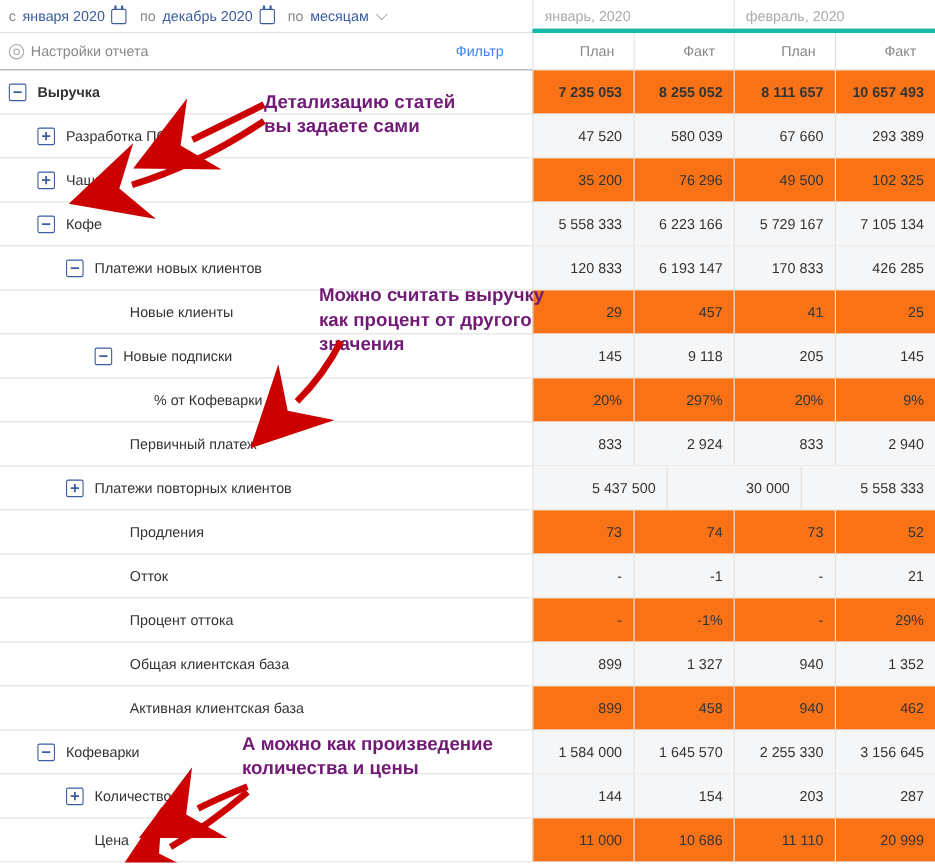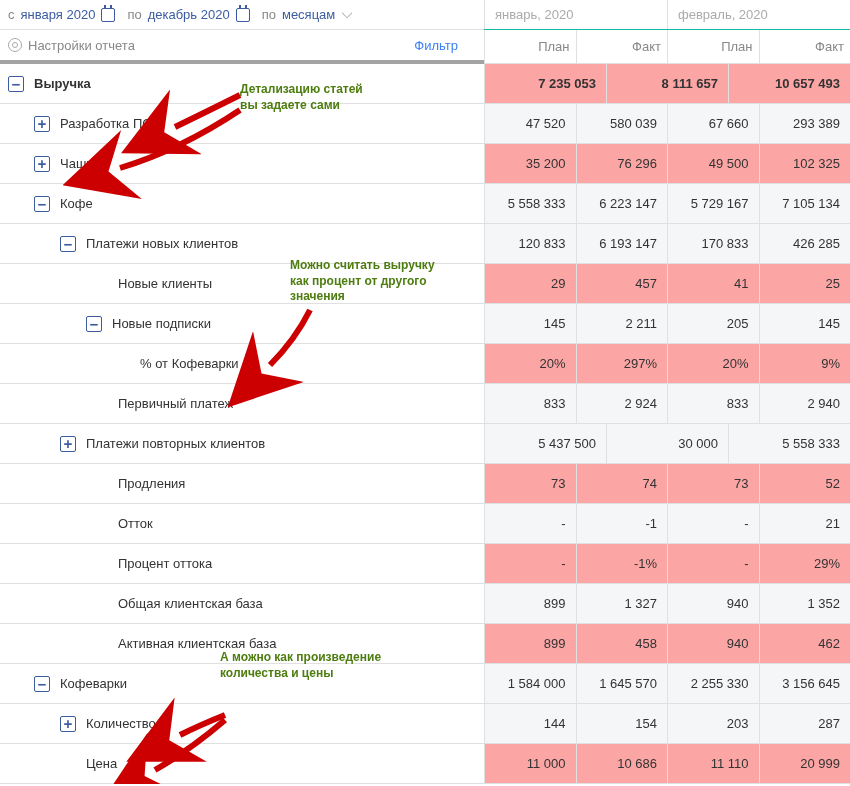--- a/index.html
+++ b/index.html
@@ -4,45 +4,45 @@
 <style>
   * { box-sizing: border-box; margin: 0; padding: 0; }
   body { font-family: Arial, sans-serif; font-size: 13px; color: #333; background: #fff; width: 850px; position: relative; }
   .toolbar { display: flex; align-items: center; height: 30px; border-bottom: 1px solid #e0e0e0; padding: 0 8px; gap: 12px; }
   .toolbar .seg { display: flex; align-items: center; gap: 6px; color: #3b5ca0; cursor: pointer; }
   .toolbar .seg .prefix { color: #888; }
   .cal-icon { width: 14px; height: 14px; border: 1.5px solid #3b5ca0; border-radius: 2px; position: relative; }
   .cal-icon::before, .cal-icon::after { content:''; position:absolute; top:-4px; width:2px; height:4px; background:#3b5ca0; }
   .cal-icon::before { left:2px; } .cal-icon::after { right:2px; }
   .chev { width: 12px; height: 12px; border-right:1.5px solid #888; border-bottom:1.5px solid #888; transform: rotate(45deg) scale(0.6); margin-top:-4px;}
-  .subbar { display:flex; align-items:center; height:34px; border-bottom:4px solid #a3a3a3; padding:0 8px; color:#888; }
+  .subbar { display:flex; align-items:center; height:34px; border-bottom:1px solid #a3a3a3; padding:0 8px; color:#888; }
   .gear { width:14px; height:14px; border:1.5px solid #aaa; border-radius:50%; position:relative; margin-right:6px;}
   .gear::before { content:''; position:absolute; left:3px; top:3px; width:4px; height:4px; border:1px solid #aaa; border-radius:50%; }
   .subbar .filter { margin-left:auto; padding-right:18px; color:#3b82f6; }
   .layout { display:flex; }
   .left { width:484px; flex:none; }
   .right { flex:1; }
-  .mheads { display:flex; height:30px; border-bottom:1px solid #14b8a6; }
+  .mheads { display:flex; height:30px; border-bottom:4px solid #14b8a6; }
   .mhead { flex:1; border-left:1px solid #e0e0e0; color:#aaa; padding:7px 10px; }
   .subheads { display:flex; height:34px; border-bottom:1px solid #e0e0e0; }
-  .subhead { flex:1; border-left:1px solid #e0e0e0; text-align:right; padding:9px 6px; color:#888; }
+  .subhead { flex:1; border-left:1px solid #e0e0e0; text-align:right; padding:9px 17px; color:#888; }
   .row { display:flex; border-bottom:1px solid #e0e0e0; min-height:40px; }
   .label { width:484px; display:flex; align-items:center; padding:0 8px; }
   .cells { flex:1; display:flex; }
   .cell { flex:1; border-left:1px solid #e0e0e0; text-align:right; padding:12px 10px; background:#f5f6f8; }
-  .row.alt .cell { background:#fca5a5; }
+  .row.alt .cell { background:#f97316; }
   .toggle { width:16px; height:16px; border:1.5px solid #3b5ca0; border-radius:2px; display:inline-flex; align-items:center; justify-content:center; color:#3b5ca0; font-weight:bold; font-size:14px; line-height:1; margin-right:10px; flex:none; cursor:pointer; font-family:monospace;}
   .italic { }
   .bold { font-weight: bold; }
   .ind1 { padding-left: 34px; }
   .ind2 { padding-left: 60px; }
   .ind3 { padding-left: 86px; }
   .ind4 { padding-left: 118px; }
   .ind5 { padding-left: 140px; }
-  .annot { position:absolute; color:#4d7c0f; font-weight:bold; font-size:12px; line-height:1.3; pointer-events:none; }
+  .annot { position:absolute; color:#701a75; font-weight:bold; font-size:17px; line-height:1.3; pointer-events:none; }
   svg.arrows { position:absolute; top:0; left:0; pointer-events:none; }
 </style>
 </head>
 <body>
 
 <div class="layout">
   <div class="left">
     <div class="toolbar">
       <div class="seg">
         <span class="prefix">с</span>
@@ -81,20 +81,21 @@
 </div>
 
 <div id="rows">
     <div class="row alt">
       <div class="label ">
         <span class="toggle">−</span>
         <span class="bold">Выручка</span>
       </div>
       <div class="cells">
         <div class="cell bold">7 235 053</div>
+        <div class="cell bold">8 255 052</div>
         <div class="cell bold">8 111 657</div>
         <div class="cell bold">10 657 493</div>
       </div>
     </div>
     <div class="row">
       <div class="label ind1">
         <span class="toggle">+</span>
         <span>Разработка ПО</span>
       </div>
       <div class="cells">
@@ -116,21 +117,21 @@
         <div class="cell">102 325</div>
       </div>
     </div>
     <div class="row">
       <div class="label ind1">
         <span class="toggle">−</span>
         <span>Кофе</span>
       </div>
       <div class="cells">
         <div class="cell">5 558 333</div>
-        <div class="cell">6 223 147</div>
+        <div class="cell">6 223 166</div>
         <div class="cell">5 729 167</div>
         <div class="cell">7 105 134</div>
       </div>
     </div>
     <div class="row">
       <div class="label ind2">
         <span class="toggle">−</span>
         <span>Платежи новых клиентов</span>
       </div>
       <div class="cells">
@@ -151,21 +152,21 @@
         <div class="cell italic">25</div>
       </div>
     </div>
     <div class="row">
       <div class="label ind3">
         <span class="toggle">−</span>
         <span>Новые подписки</span>
       </div>
       <div class="cells">
         <div class="cell">145</div>
-        <div class="cell">2 211</div>
+        <div class="cell">9 118</div>
         <div class="cell">205</div>
         <div class="cell">145</div>
       </div>
     </div>
     <div class="row alt">
       <div class="label ind5">
         <span>% от Кофеварки</span>
       </div>
       <div class="cells">
         <div class="cell">20%</div>
@@ -283,21 +284,21 @@
         <div class="cell italic">11 000</div>
         <div class="cell italic">10 686</div>
         <div class="cell italic">11 110</div>
         <div class="cell italic">20 999</div>
       </div>
     </div>
   </div>
 
 <div class="annot" style="top:82px; left:240px;"><span>Детализацию статей<br>вы задаете сами</span></div>
 <div class="annot" style="top:258px; left:290px;"><span>Можно считать выручку<br>как процент от другого<br>значения</span></div>
-<div class="annot" style="top:650px; left:220px;"><span>А можно как произведение<br>количества и цены</span></div>
+<div class="annot" style="top:666px; left:220px;"><span>А можно как произведение<br>количества и цены</span></div>
 
 <svg class="arrows" width="850" height="786">
   <defs>
     <marker id="ah" markerWidth="12" markerHeight="12" refX="2" refY="6" orient="auto">
       <path d="M0,0 L12,6 L0,12 L4,6 Z" fill="#c00"></path>
     </marker>
   </defs>
   <path d="M240,95 Q210,110 175,127" stroke="#c00" stroke-width="6" fill="none" marker-end="url(#ah)"></path>
   <path d="M240,110 Q180,150 120,168" stroke="#c00" stroke-width="6" fill="none" marker-end="url(#ah)"></path>
   <path d="M310,310 Q295,340 270,365" stroke="#c00" stroke-width="6" fill="none" marker-end="url(#ah)"></path>

